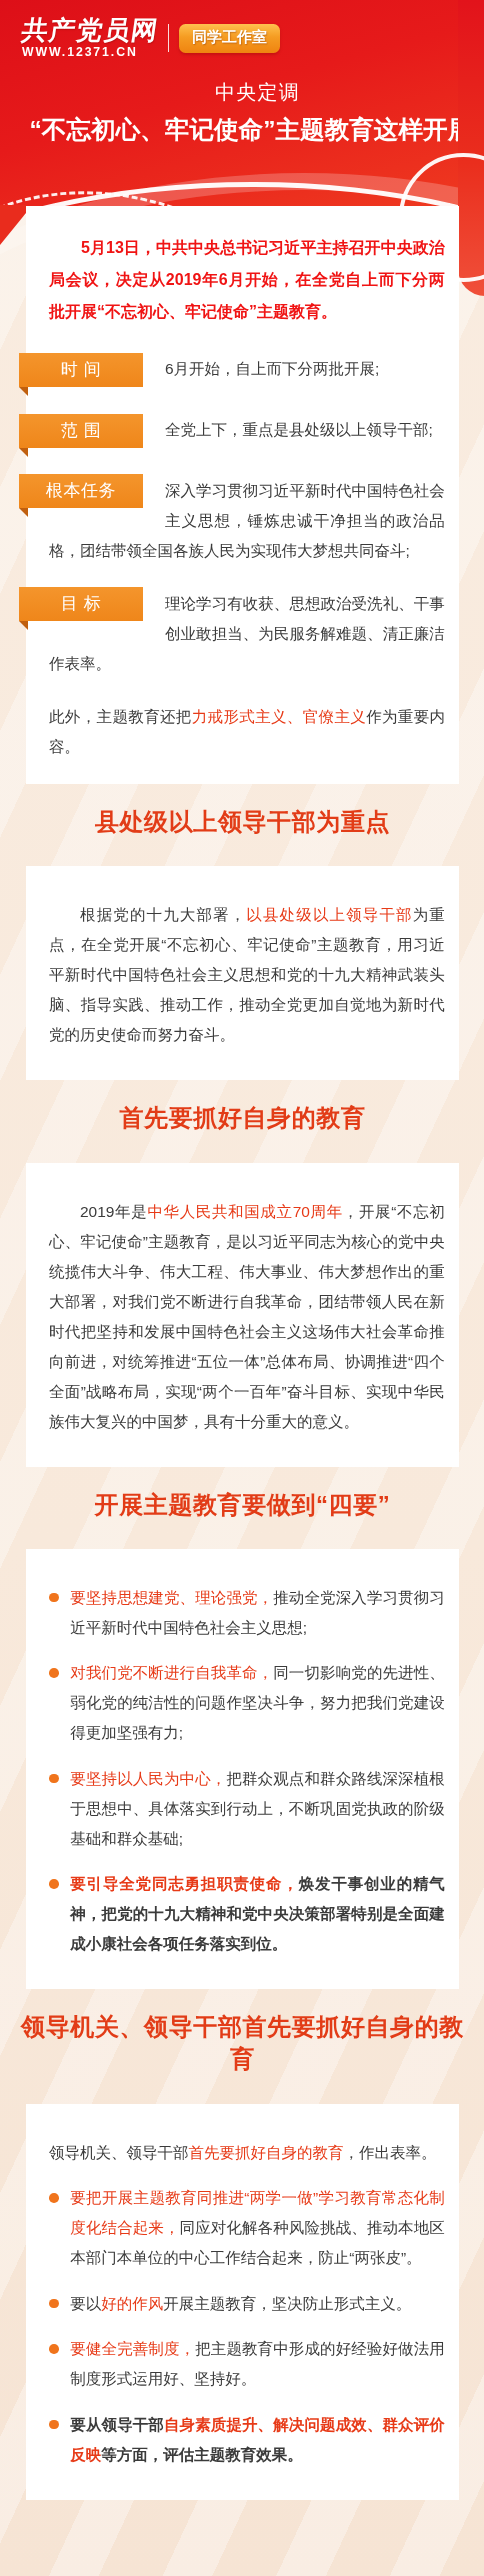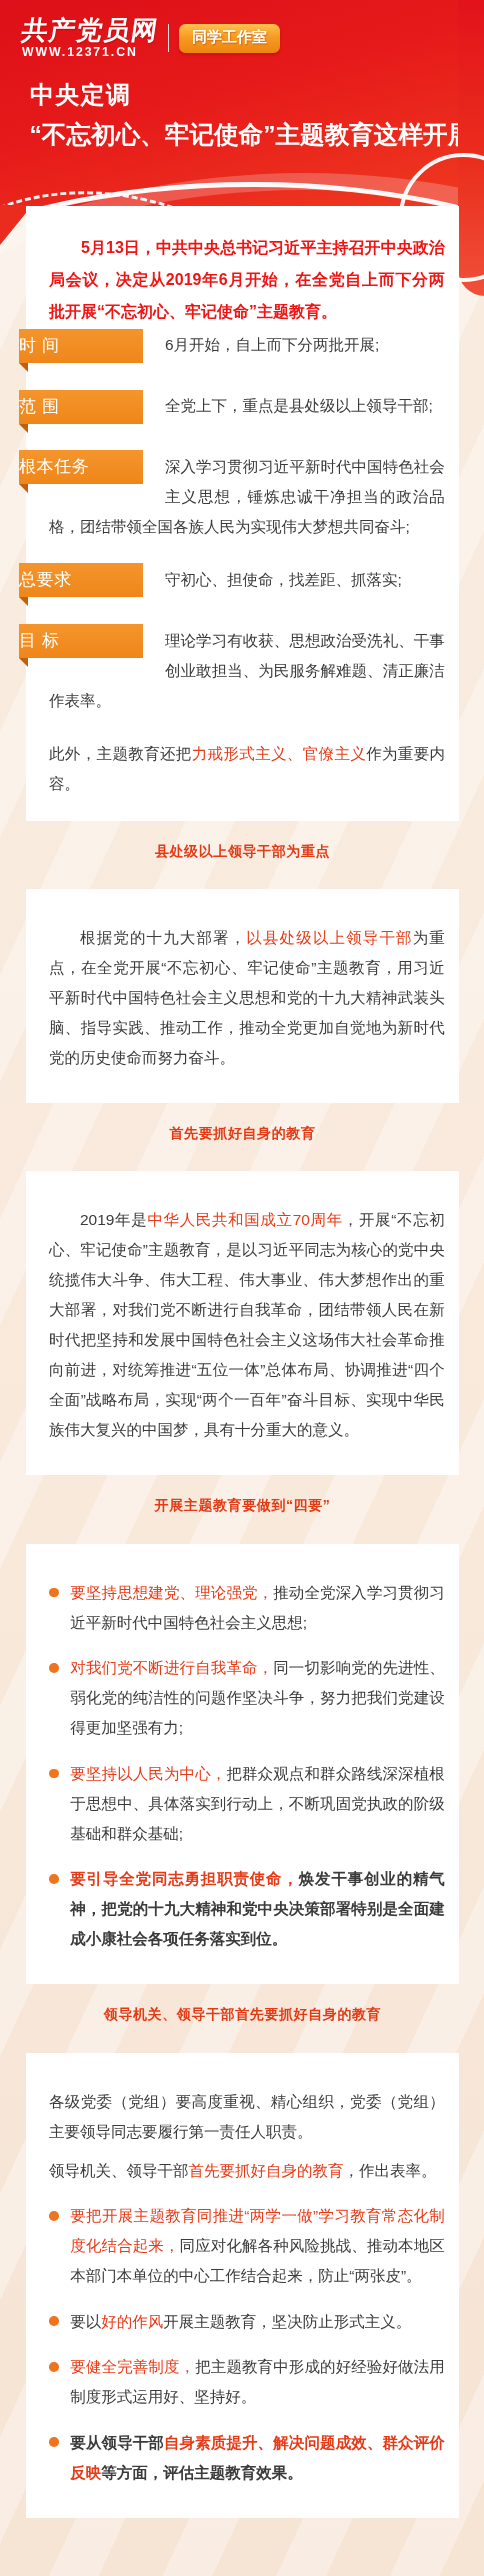--- a/index.html
+++ b/index.html
@@ -74,65 +74,65 @@
   .brand-badge {
     display:inline-block;
     background:linear-gradient(180deg,#ffc14f 0%, #f59c22 45%, #ef8410 100%);
     border-radius:6.5px; padding:4.5px 13px 5.8px;
     font-family:"Liberation Serif","DejaVu Serif",serif;
     font-size:15px; font-weight:bold; color:#fff;
     text-shadow:0.6px 1.3px 1.3px rgba(150,60,0,.5);
     box-shadow:0 1.3px 2.6px rgba(120,0,0,.25);
   }
   .kicker {
-    margin:19.4px 0 0 30px; color:#fff; font-size:24px; font-weight:bold; letter-spacing:1.3px;
+    margin:19.4px 0 0 30px; color:#fff; font-size:20px; font-weight:normal; letter-spacing:1.3px;text-align:center;
   }
   .headline {
     margin:7.8px 2.6px 0 19.4px; color:#fff; font-size:24.6px; font-weight:bold;
     letter-spacing:0; line-height:34px; white-space:nowrap;text-align:center;
   }
 
   
   .card {
     position:relative; z-index:2;
     width:433px; margin:0 auto; background:#fff;
   }
   .card-1 { padding:26px 14.2px 22px 23px; }
   .card-p { padding:34px 14.2px 30px 23px; }
   p.body-text, .item-text {
     font-size:15.5px; line-height:30px; text-align:justify; color:#3b3b3b;
   }
   p.indent { text-indent:2em; }
   .intro {
     color:#f01414; font-weight:bold; font-size:16px; line-height:32px;
-    text-indent:2em; text-align:justify; margin-bottom:2px;
+    text-indent:2em; text-align:justify; margin-bottom:26px;
   }
   .hl { color:#e73a17; }
 
   
   .item { margin-bottom:23px; }
   .item:after { content:""; display:block; clear:both; }
   .ribbon {
     position:relative; float:left;
     width:124px; height:34px; margin:-1.3px 22px 5.2px -30px;
     background:linear-gradient(180deg,#f4952c 0%, #ef861a 100%);
     color:#fff; font-size:17px; letter-spacing:0.6px;
-    line-height:34px;
+    text-align:center; line-height:34px;
   }
   .ribbon:after {
     content:""; position:absolute; top:100%; left:0;
     border-top:9.7px solid #c05f0e; border-left:9px solid transparent;
   }
   .note { font-size:15px; letter-spacing:-0.3px; line-height:30px; margin-top:6.5px; }
 
   
   .section-title {
     position:relative; z-index:2;
     margin:22px 13px 28.4px; text-align:center;
-    font-size:14px; font-weight:bold; color:#e23c17; letter-spacing:0.6px;
+    font-size:24px; font-weight:bold; color:#e23c17; letter-spacing:0.6px;
   }
 
   
   .bullet { position:relative; padding-left:21.3px; margin-bottom:15.5px; }
   .bullet:last-child { margin-bottom:0;font-weight:bold; }
   .bullet .dot {
     position:absolute; left:0; top:9.7px; width:9.7px; height:9.7px;
     border-radius:50%; background:#f0741c;
   }
   .para-block p { margin-bottom:9px; }
@@ -176,24 +176,20 @@
     </div>
     <div class="item">
       <span class="ribbon"><i style="font-style:normal">范 围</i></span>
       <p class="item-text">全党上下，重点是县处级以上领导干部;</p>
     </div>
     <div class="item">
       <span class="ribbon"><i style="font-style:normal">根本任务</i></span>
       <p class="item-text">深入学习贯彻习近平新时代中国特色社会主义思想，锤炼忠诚干净担当的政治品格，团结带领全国各族人民为实现伟大梦想共同奋斗;</p>
     </div>
     <div class="item">
-      <span class="ribbon"><i style="font-style:normal">总要求</i></span>
-      <p class="item-text">守初心、担使命，找差距、抓落实;</p>
-    </div>
-    <div class="item">
       <span class="ribbon"><i style="font-style:normal">目 标</i></span>
       <p class="item-text">理论学习有收获、思想政治受洗礼、干事创业敢担当、为民服务解难题、清正廉洁作表率。</p>
     </div>
 
     <p class="body-text note"><span>此外，主题教育还把</span><span class="hl">力戒形式主义、官僚主义</span><span>作为重要内容。</span></p>
   </div>
 
   <div class="section-title">县处级以上领导干部为重点</div>
   <div class="card card-p">
     <p class="body-text indent"><span>根据党的十九大部署，</span><span class="hl">以县处级以上领导干部</span><span>为重点，在全党开展“不忘初心、牢记使命”主题教育，用习近平新时代中国特色社会主义思想和党的十九大精神武装头脑、指导实践、推动工作，推动全党更加自觉地为新时代党的历史使命而努力奋斗。</span></p>
@@ -220,21 +216,20 @@
     </div>
     <div class="bullet">
       <span class="dot"></span>
       <p class="body-text"><span></span><span class="hl">要引导全党同志勇担职责使命，</span><span>焕发干事创业的精气神，把党的十九大精神和党中央决策部署特别是全面建成小康社会各项任务落实到位。</span></p>
     </div>
   </div>
 
   <div class="section-title">领导机关、领导干部首先要抓好自身的教育</div>
   <div class="card card-p">
     <div class="para-block">
-      <p class="body-text"><span>各级党委（党组）要高度重视、精心组织，党委（党组）主要领导同志要履行第一责任人职责。</span><span class="hl"></span><span></span></p>
       <p class="body-text"><span>领导机关、领导干部</span><span class="hl">首先要抓好自身的教育</span><span>，作出表率。</span></p>
     </div>
     <div class="bullet">
       <span class="dot"></span>
       <p class="body-text"><span></span><span class="hl">要把开展主题教育同推进“两学一做”学习教育常态化制度化结合起来，</span><span>同应对化解各种风险挑战、推动本地区本部门本单位的中心工作结合起来，防止“两张皮”。</span></p>
     </div>
     <div class="bullet">
       <span class="dot"></span>
       <p class="body-text"><span>要以</span><span class="hl">好的作风</span><span>开展主题教育，坚决防止形式主义。</span></p>
     </div>

